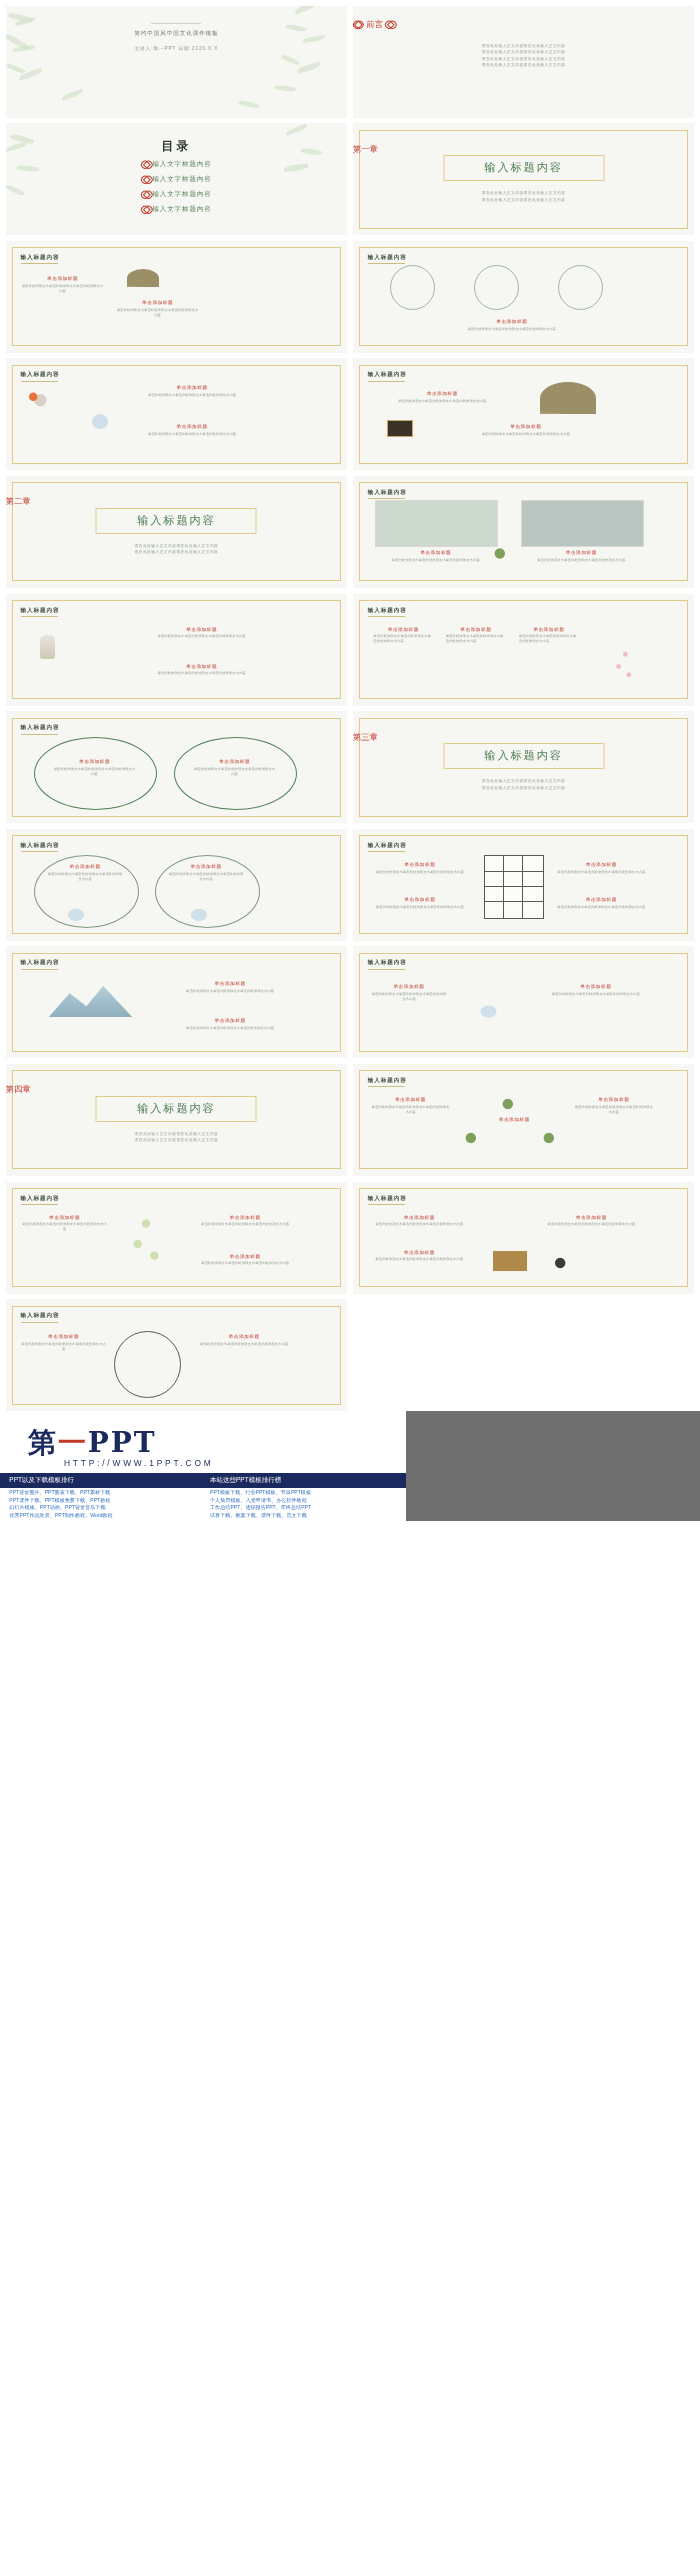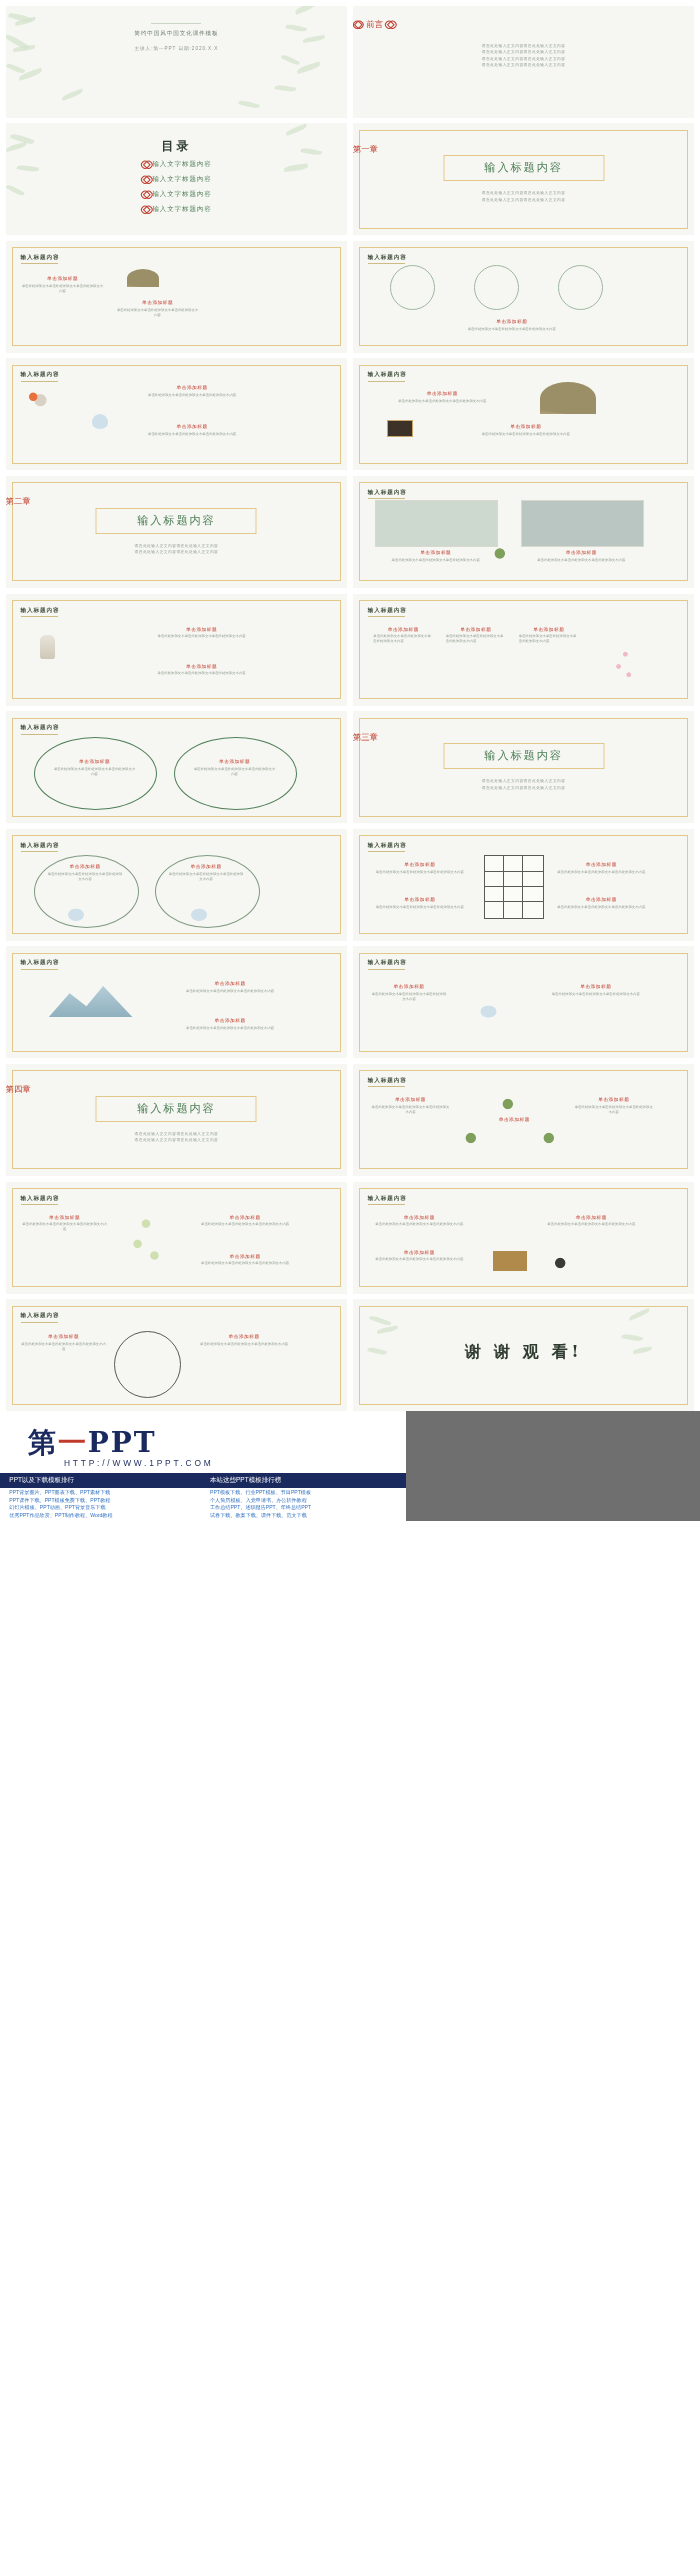--- a/index.html
+++ b/index.html
@@ -442,32 +442,20 @@
       <div class="blk center" style="left:15px;top:34px;width:86px;">
         <div class="bt">单击添加标题</div>
         <div class="bl">单击此处添加文本单击此处添加文本单击此处添加文本内容</div>
       </div>
       <div class="blk center" style="left:187px;top:34px;width:103px;">
         <div class="bt">单击添加标题</div>
         <div class="bl">单击此处添加文本单击此处添加文本单击此处添加文本内容</div>
       </div>
     </div>
 
-    <div class="slide">
-      <div class="inner-border"></div>
-      <div class="leaf">
-        <span style="left:17px;top:15px;width:22.4px;height:4.7px;transform:rotate(22deg);"></span>
-        <span style="left:24px;top:30px;width:20.5px;height:4.7px;transform:rotate(-10deg);"></span>
-        <span style="left:15px;top:47px;width:18.7px;height:4.7px;transform:rotate(16deg);"></span>
-        <span style="left:276px;top:17px;width:22.4px;height:4.7px;transform:rotate(-22deg);"></span>
-        <span style="left:269px;top:34px;width:20.5px;height:4.7px;transform:rotate(12deg);"></span>
-        <span style="left:280px;top:50px;width:18.7px;height:4.7px;transform:rotate(-8deg);"></span>
-      </div>
-      <div class="thanks">谢 谢 观 看!</div>
-    </div>
 
   </div>
 
   <div class="footer">
     <div class="f-left">
       <div class="brand"><span>第</span><span class="red">一</span><span>PPT</span></div>
       <div class="brand-url">HTTP://WWW.1PPT.COM</div>
       <div class="fbar">
         <div class="c1">PPT以及下载模板排行</div>
         <div class="c2">本站这些PPT模板排行榜</div>

